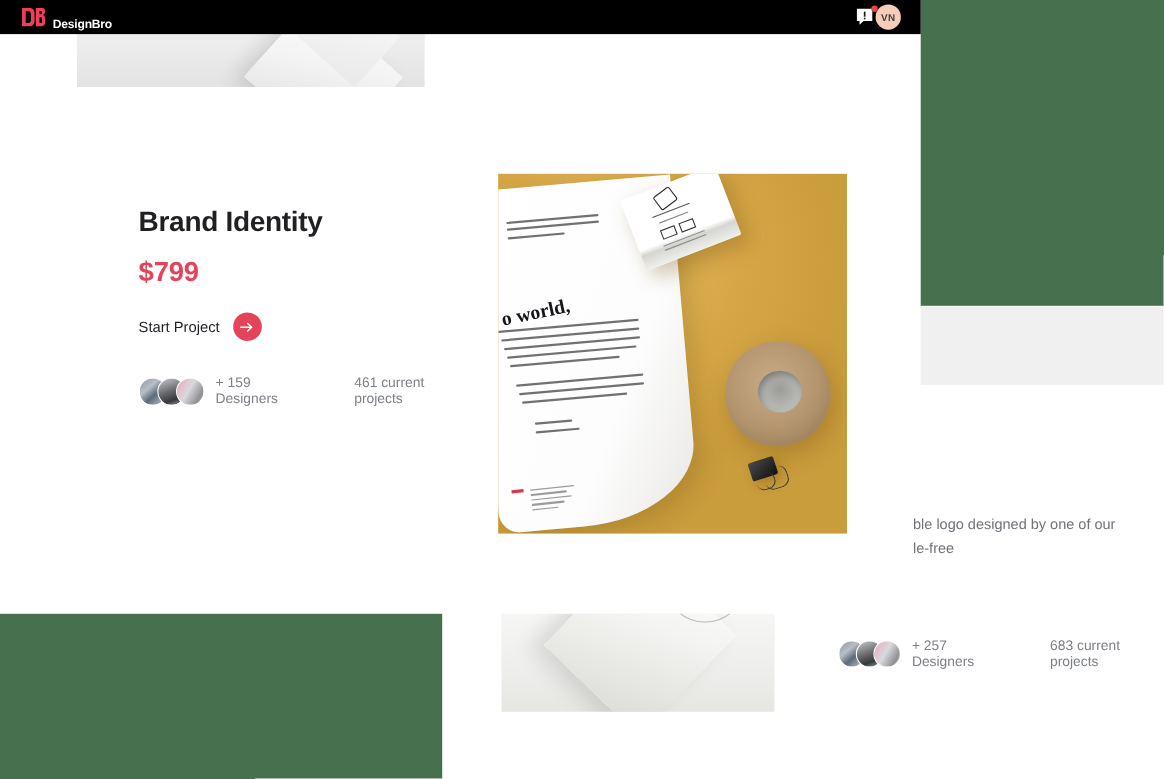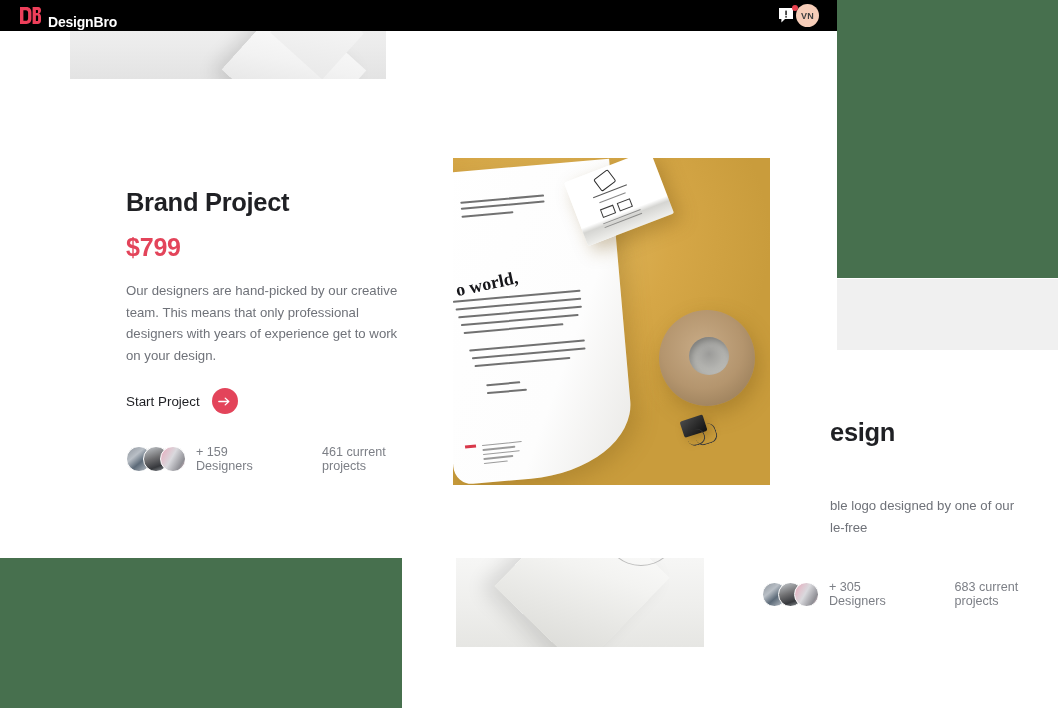--- a/index.html
+++ b/index.html
@@ -55,21 +55,21 @@
     gap: 7px;
     margin-left: 20px;
   }
   .brand-mark {
     width: 21px; height: 17px;
     position: relative;
     display: block;
   }
   .brand-name {
     color: #ffffff;
-    font-size: 14px;
+    font-size: 11px;
     font-weight: bold;
     letter-spacing: -0.2px;
     margin-top: 12px;
   }
   .topbar-right {
     margin-left: auto;
     margin-right: 18px;
     display: flex;
     align-items: center;
   }
@@ -155,21 +155,21 @@
     border-radius: 50%;
     background: #e3445a;
     display: flex;
     align-items: center;
     justify-content: center;
     cursor: pointer;
   }
   .stats-row {
     margin-top: 31px;
     display: flex;
-    align-items: center;
+    align-items: flex-end;
   }
   .avatar-stack {
     display: flex;
     align-items: center;
     margin-right: 10px;
   }
   .stack-av {
     width: 26px; height: 26px;
     border-radius: 50%;
     border: 1.5px solid #ffffff;
@@ -388,23 +388,22 @@
           <rect x="7.3" y="3.6" width="1.5" height="4.6" fill="#1a1a1a"></rect>
           <rect x="7.3" y="9.1" width="1.5" height="1.5" fill="#1a1a1a"></rect>
         </svg>
         <span class="msg-dot"></span>
       </span>
       <span class="avatar-vn">VN</span>
     </div>
   </div>
 
   <div class="card1-text">
-    <div class="card-title">Brand Project</div>
+    <div class="card-title">Brand Identity</div>
     <div class="card-price">$799</div>
-    <div class="card-desc">Our designers are hand-picked by our creative team. This means that only professional designers with years of experience get to work on your design.</div>
 
     <div class="cta-row">
       <span class="cta-label">Start Project</span>
       <span class="cta-circle">
         <svg width="13" height="11" viewBox="0 0 13 11" xmlns="http://www.w3.org/2000/svg">
           <path d="M0.8 5.5 H10.6 M7.2 2.1 L10.8 5.5 L7.2 8.9" stroke="#ffffff" stroke-width="1.3" fill="none" stroke-linecap="round" stroke-linejoin="round"></path>
         </svg>
       </span>
     </div>
 
@@ -471,33 +470,32 @@
   <div class="img-bottom">
     <div style="position:absolute;inset:0;background:linear-gradient(180deg,#f6f6f5 0%,#eeeeec 55%,#e6e6e3 100%);"></div>
     <div style="position:absolute;left:66px;top:-40px;width:120px;height:128px;
                 background:linear-gradient(155deg,#ffffff 0%,#f3f3f1 42%,#dadad6 100%);
                 transform:rotate(44deg);box-shadow:-8px 10px 20px rgba(0,0,0,0.12);"></div>
     <div style="position:absolute;left:150px;top:-56px;width:70px;height:64px;
                 border:1.4px solid #8b8b8b;border-radius:50%;opacity:.55;"></div>
   </div>
 
   <div class="card2-text">
-    <div class="card2-title">esign</div>
     <div class="card2-desc">
       <div>ble logo designed by one of our</div>
       <div>le-free</div>
     </div>
 
   </div>
 
   <div class="card2-stats">
     <span class="avatar-stack">
       <span class="stack-av av1"></span>
       <span class="stack-av av2"></span>
       <span class="stack-av av3"></span>
     </span>
-    <span class="stat-item">+ 305 Designers</span>
+    <span class="stat-item">+ 257 Designers</span>
     <span class="stat-item">683 current projects</span>
   </div>
 
   <div class="mask-top-right"></div>
 
 </div>
 
 </body></html>

